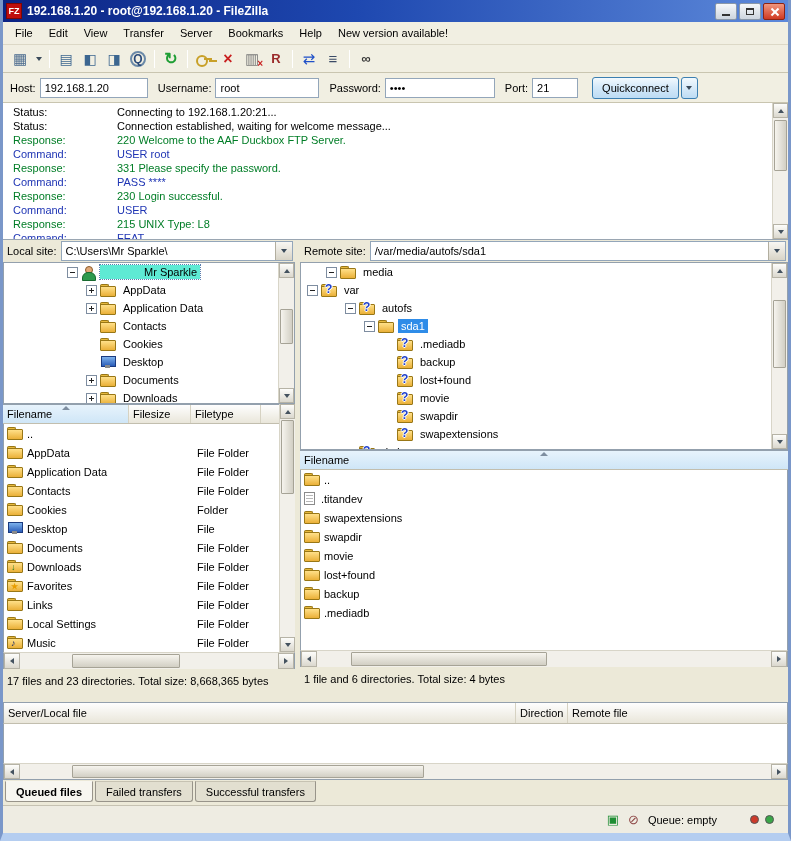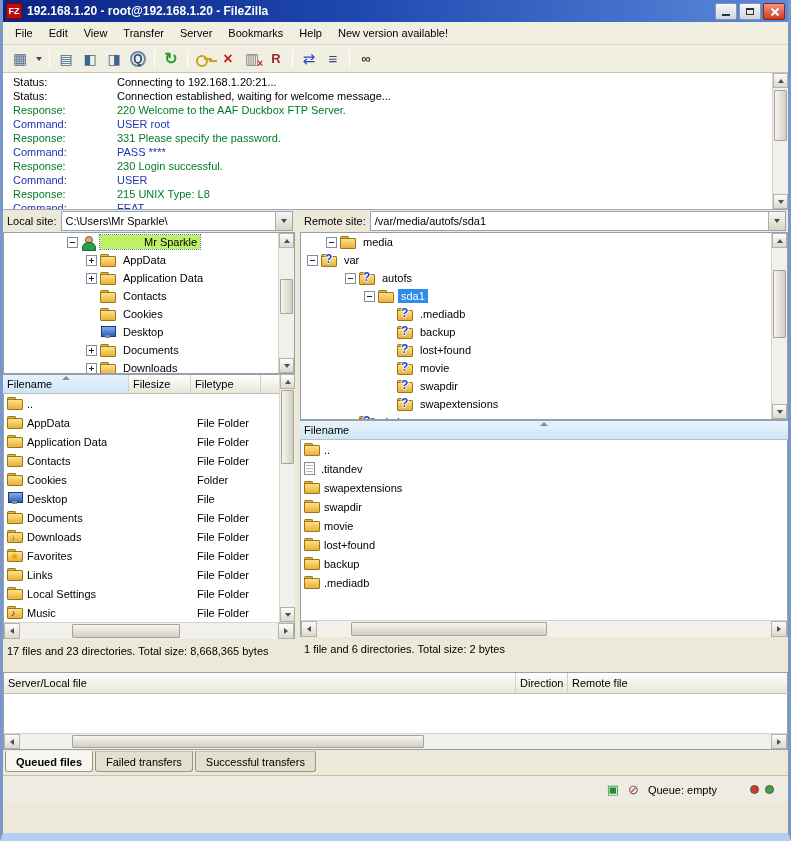--- a/index.html
+++ b/index.html
@@ -95,21 +95,21 @@
   .tree { position:relative; background:#fff; border:1px solid #93a0ad; overflow:hidden; }
   .tree-local { height:142px; }
   .tree-remote { height:188px; }
   .trow { height:18px; display:flex; align-items:center; white-space:nowrap; }
   .exp { width:11px; height:11px; min-width:11px; border:1px solid #7e8da0; background:#fff; margin-right:3px; position:relative; }
   .exp::before { content:""; position:absolute; left:2px; right:2px; top:4px; height:1px; background:#222; }
   .exp.plus::after { content:""; position:absolute; top:2px; bottom:2px; left:4px; width:1px; background:#222; }
   .exp.none { visibility:hidden; }
   .tlabel { padding:1px 3px; }
   .sel-remote { background:#2f8ce8; color:#fff; }
-  .sel-local { background:#bef264; outline:1px dotted #5b7eae;padding-left:44px; }
+  .sel-local { background:#5eead4; outline:1px dotted #5b7eae;padding-left:44px; }
 
   
   .ficon { width:16px; height:13px; min-width:16px; margin-right:4px; position:relative; }
   .ficon::before { content:""; position:absolute; left:0; top:0; width:7px; height:4px; background:#e8ba3e; border:1px solid #997716; border-bottom:none; border-radius:2px 2px 0 0; }
   .ficon::after { content:""; position:absolute; left:0; top:2px; right:0; bottom:0; background:linear-gradient(#ffe089,#eab038); border:1px solid #997716; border-radius:1px; }
   .qm { position:absolute; z-index:2; left:4px; top:-2px; }
   .qm::after { content:"?"; font:bold 12px "Liberation Sans",sans-serif; color:#2040cc;
     text-shadow:-1px 0 #fff,1px 0 #fff,0 -1px #fff,0 1px #fff; }
   .ovr { position:absolute; z-index:2; left:4px; top:1px; line-height:1; }
   .ovr-down::after { content:"↓"; color:#157a1f; font:bold 9px "Liberation Sans",sans-serif; }
@@ -241,20 +241,34 @@
       </span>
     <span class="tbtn">
         <span class="tglyph c-comp">≡</span>
       </span>
     <span class="tsep"></span>
     <span class="tbtn">
         <span class="c-find">∞</span>
       </span>
   </div>
 
+  <div class="quickconnect">
+    <span class="qc-label">Host:</span>
+    <input class="qc-input w-host" value="192.168.1.20" style="">
+    <span class="qc-label">Username:</span>
+    <input class="qc-input w-user" value="root" style="">
+    <span class="qc-label">Password:</span>
+    <input class="qc-input w-pass" value="••••" style="">
+    <span class="qc-label">Port:</span>
+    <input class="qc-input w-port" value="21" style="">
+    <button class="btn-qc">Quickconnect</button>
+    <span class="btn-qc-dd">
+        <span class="dd-tri"></span>
+      </span>
+  </div>
 
   <div class="log">
     <div class="log-lines">
       <div class="logline t-status">
           <span class="loglabel">Status:</span>
           <span class="logtext">Connecting to 192.168.1.20:21...</span>
         </div>
       <div class="logline t-status">
           <span class="loglabel">Status:</span>
           <span class="logtext">Connection established, waiting for welcome message...</span>
@@ -672,21 +686,21 @@
         <span class="hs-btn">
             <span class="tri-lf"></span>
           </span>
         <span class="hs-track">
             <span class="hs-thumb" style="left:34px;width:196px;"></span>
           </span>
         <span class="hs-btn">
             <span class="tri-rt"></span>
           </span>
       </div>
-      <div class="pane-status">1 file and 6 directories. Total size: 2 bytes</div>
+      <div class="pane-status">1 file and 6 directories. Total size: 4 bytes</div>
     </div>
   </div>
 
   <div class="hsplitter"></div>
   <div class="queue-hdr">
     <span class="hcell qh1">
         <span>Server/Local file</span>
       </span>
     <span class="hcell qh2">
         <span>Direction</span>

